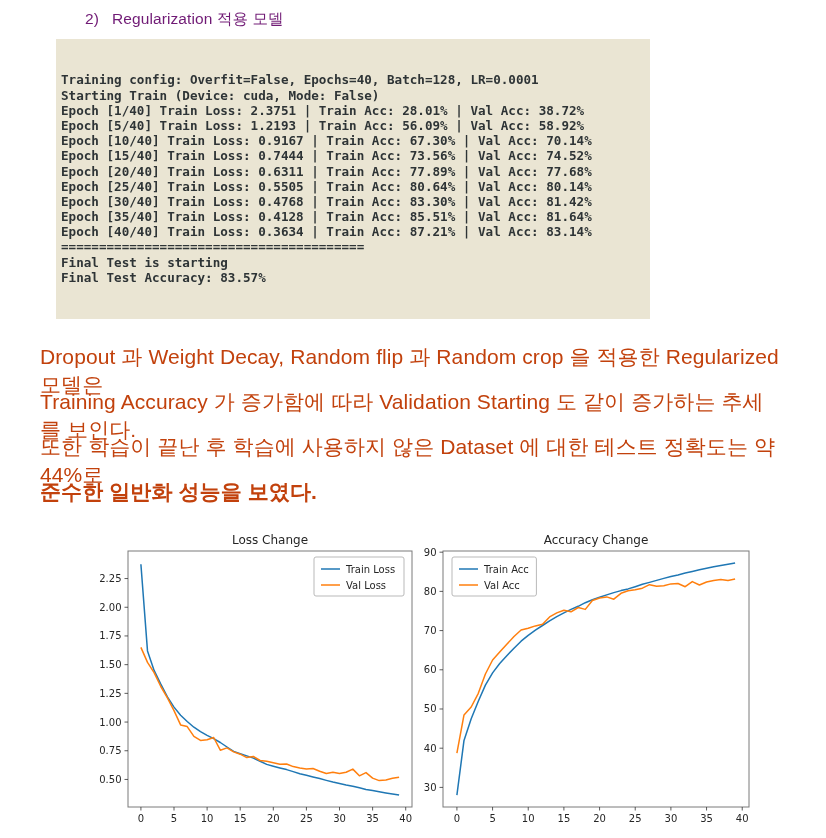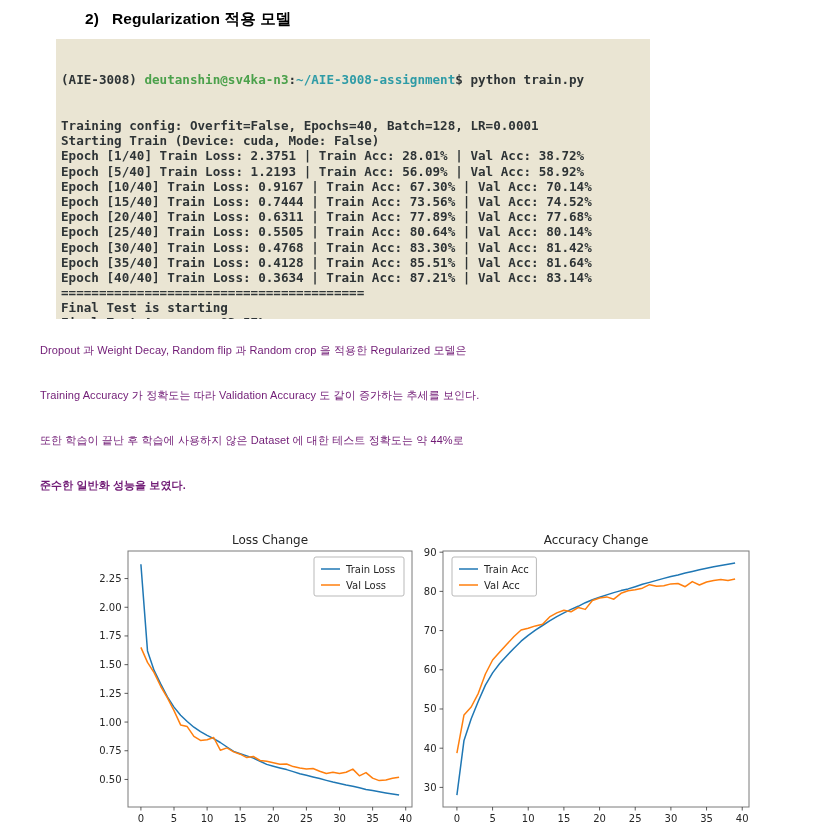--- a/index.html
+++ b/index.html
@@ -3,55 +3,54 @@
 <meta charset="utf-8">
 <style>
   html,body{margin:0;padding:0;}
   body{
     width:826px;height:838px;position:relative;overflow:hidden;
     background:#ffffff;
     font-family:"Liberation Sans","DejaVu Sans",sans-serif;
   }
   .heading{
     position:absolute;left:85px;top:9px;
-    font-size:15.5px;font-weight:bold;color:#000000;
+    font-size:15.5px;font-weight:normal;color:#701a75;
     letter-spacing:0.1px;
   }
   .heading .num{margin-right:13px;}
   .terminal{
     position:absolute;left:56px;top:39px;width:594px;height:280px;
     box-sizing:border-box;padding:3px 0 0 5px;
     overflow:hidden;white-space:pre;
     font-family:"DejaVu Sans Mono","Liberation Mono",monospace;
     font-weight:bold;font-size:12.6px;line-height:15.2px;
   }
   .tline{height:15.2px;}
   .paragraph{
     position:absolute;left:40px;width:740px;
-    font-size:11px;color:#701a75;letter-spacing:0.1px;
+    font-size:21px;color:#c2410c;letter-spacing:0.1px;
   }
   .fig{position:absolute;}
   .fig svg{display:block;}
   .fig svg text{font-family:"DejaVu Sans","Liberation Sans",sans-serif;}
 </style>
 </head>
 <body>
 
 <div class="heading">
   <span class="num">2)</span><span>Regularization 적용 모델</span>
 </div>
 
 <div class="terminal" style="background: rgb(234, 229, 211); color: rgb(46, 52, 54);">
-  <div class="tline"><span>(AIE-3008) </span><span class="t-user" style="color: rgb(75, 161, 75);">deutanshin@sv4ka-n3</span><span>:</span><span class="t-path" style="color: rgb(46, 155, 166);">~/AIE-3008-assignment</span><span>$</span><span> python train.py</span></div>
   <div><div class="tline">Training config: Overfit=False, Epochs=40, Batch=128, LR=0.0001</div><div class="tline">Starting Train (Device: cuda, Mode: False)</div><div class="tline">Epoch [1/40] Train Loss: 2.3751 | Train Acc: 28.01% | Val Acc: 38.72%</div><div class="tline">Epoch [5/40] Train Loss: 1.2193 | Train Acc: 56.09% | Val Acc: 58.92%</div><div class="tline">Epoch [10/40] Train Loss: 0.9167 | Train Acc: 67.30% | Val Acc: 70.14%</div><div class="tline">Epoch [15/40] Train Loss: 0.7444 | Train Acc: 73.56% | Val Acc: 74.52%</div><div class="tline">Epoch [20/40] Train Loss: 0.6311 | Train Acc: 77.89% | Val Acc: 77.68%</div><div class="tline">Epoch [25/40] Train Loss: 0.5505 | Train Acc: 80.64% | Val Acc: 80.14%</div><div class="tline">Epoch [30/40] Train Loss: 0.4768 | Train Acc: 83.30% | Val Acc: 81.42%</div><div class="tline">Epoch [35/40] Train Loss: 0.4128 | Train Acc: 85.51% | Val Acc: 81.64%</div><div class="tline">Epoch [40/40] Train Loss: 0.3634 | Train Acc: 87.21% | Val Acc: 83.14%</div><div class="tline">========================================</div><div class="tline">Final Test is starting</div><div class="tline">Final Test Accuracy: 83.57%</div></div>
   
 </div>
 
 <div class="paragraph" style="top:343px;">Dropout 과 Weight Decay, Random flip 과 Random crop 을 적용한 Regularized 모델은</div>
-<div class="paragraph" style="top:388px;">Training Accuracy 가 정확도는 따라 Validation Accuracy 도 같이 증가하는 추세를 보인다.</div>
+<div class="paragraph" style="top:388px;">Training Accuracy 가 증가함에 따라 Validation Starting 도 같이 증가하는 추세를 보인다.</div>
 <div class="paragraph" style="top:433px;">또한 학습이 끝난 후 학습에 사용하지 않은 Dataset 에 대한 테스트 정확도는 약 44%로</div>
 <div class="paragraph" style="top:478px;font-weight:bold;">준수한 일반화 성능을 보였다.</div>
 
 <div class="fig" style="left:30px;top:530px;">
   <svg width="400" height="308" viewBox="0 0 400 308">
       <rect x="98" y="21" width="284" height="256" fill="none" stroke="#7a7a7a" stroke-width="1"></rect>
       <line x1="110.9090909090909" y1="277" x2="110.9090909090909" y2="280.5" stroke="#333" stroke-width="0.8"></line>
       <text x="110.9090909090909" y="291.5" text-anchor="middle" font-size="10" fill="#262626">0</text>
       <line x1="144.00932400932402" y1="277" x2="144.00932400932402" y2="280.5" stroke="#333" stroke-width="0.8"></line>
       <text x="144.00932400932402" y="291.5" text-anchor="middle" font-size="10" fill="#262626">5</text>

